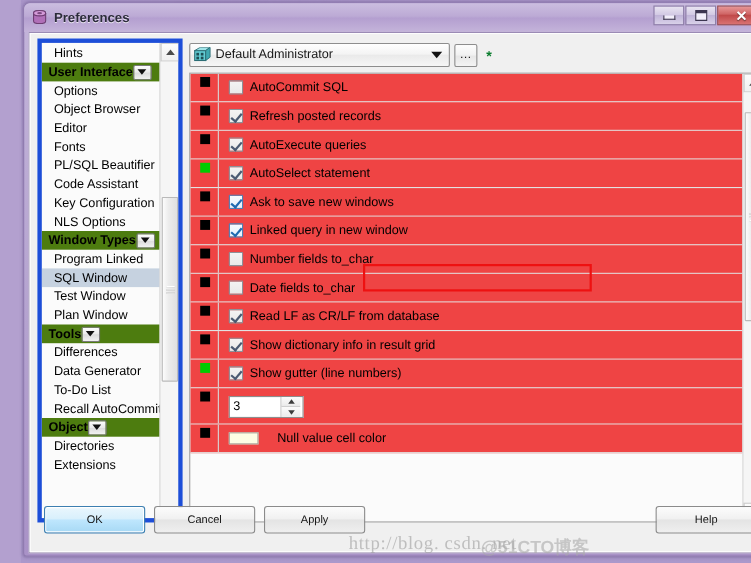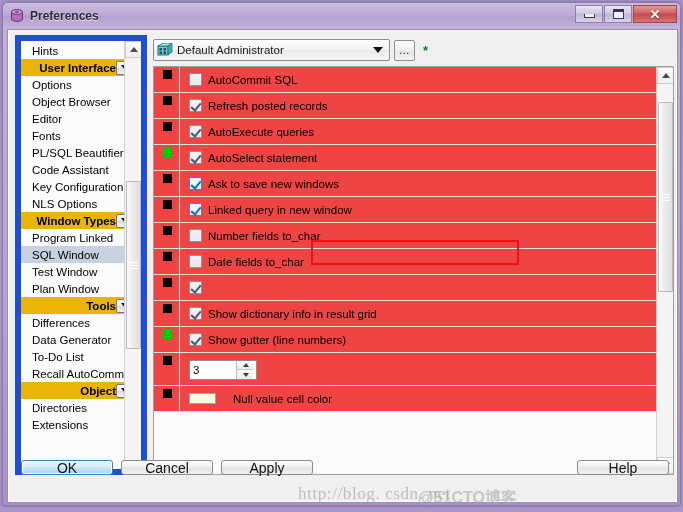--- a/index.html
+++ b/index.html
@@ -10,20 +10,21 @@
     font-family: "Liberation Sans", sans-serif;
   }
   body {
     background: #b3a0cf;
   }
 
   
   #desktop {
     position: absolute; inset: 0;
     background: linear-gradient(180deg,#a894c8 0%, #b5a3d2 40%, #ab98cb 100%);
+    margin-left: 19px;
   }
   #ghost-text {
     position: absolute; left: 140px; top: 1px;
     width: 430px; height: 22px;
     color: rgba(150,120,180,.55);
     font-size: 9px; letter-spacing: 1px;
     filter: blur(1.6px);
     white-space: nowrap;
     overflow: hidden;
   }
@@ -107,43 +108,43 @@
     background: #f0f0f0;
     border: 1px solid #fdfdfd;
   }
 
   
   #sidebar {
     position: absolute;
     left: 6px; top: 4px;
     width: 132px; height: 440px;
     background: #fbfbfb;
-    border: 6px solid #1d4ed8;
+    border: 4px solid #1d4ed8;
     overflow: hidden;
   }
   #tree-scroll-area {
     position: absolute; left: 0; top: 0;
     width: 114px; height: 100%;
     overflow: hidden;
   }
   #tree-list {
     position: absolute; left: 0; top: -16px; width: 114px;
   }
   .tree-row {
     height: 17px;
     display: flex; align-items: center;
     font-size: 11.5px; color: #000;
     padding-left: 11px;
     white-space: nowrap;
   }
   .tree-row.group {
     font-weight: bold;
     padding-left: 3px;
-    background: #eab308;
-    justify-content: flex-end;
+    background: #4d7c0f;
+    justify-content: flex-start;
     padding-right: 2px;
   }
   .tree-row.group .glabel { padding-left: 3px; }
   .tree-row.selected {
     background: #c6d2e0;
   }
   .grp-drop {
     width: 17px; height: 14px;
     border: 1px solid #7a7a7a;
     border-radius: 2px;
@@ -372,26 +373,26 @@
   #options-thumb { top: 18px; height: 190px; }
 
   
   #buttonbar {
     position: absolute;
     left: 6px; bottom: 5px;
     width: 659px; height: 40px;
   }
   .dlgbtn {
     position: absolute; top: 4px;
-    height: 15px;
+    height: 25px;
     border: 1px solid #8b8b8b;
     border-radius: 3px;
     background: linear-gradient(180deg,#fcfcfc 0%,#f1f1f1 45%,#e4e4e4 52%,#efefef 100%);
     font-family: "Liberation Sans", sans-serif;
-    font-size: 14px; color: #111;
+    font-size: 10px; color: #111;
     display: flex; align-items: center; justify-content: center;
   }
   #ok-button {
     left: 6px; width: 92px;
     border: 1px solid #3c7fb1;
     background: linear-gradient(180deg,#eaf6fd 0%,#d9f0fc 45%,#bee6fd 52%,#a7d9f5 100%);
     box-shadow: 0 0 0 1px #fff inset;
   }
   #cancel-button { left: 106px; width: 92px; }
   #apply-button { left: 206px; width: 92px; }
@@ -651,20 +652,21 @@
                   <div class="content">
                     <span class="cb"></span>
                     <span class="opt-label">Date fields to_char</span>
                   </div>
                 </div>
                 <div class="opt-row">
                   <span class="marker"></span>
                   <span class="divider"></span>
                   <div class="content">
                     <span class="cb checked"></span>
+                    <span class="opt-label">Read LF as CR/LF from database</span>
                   </div>
                 </div>
                 <div class="opt-row">
                   <span class="marker"></span>
                   <span class="divider"></span>
                   <div class="content">
                     <span class="cb checked"></span>
                     <span class="opt-label">Show dictionary info in result grid</span>
                   </div>
                 </div>

